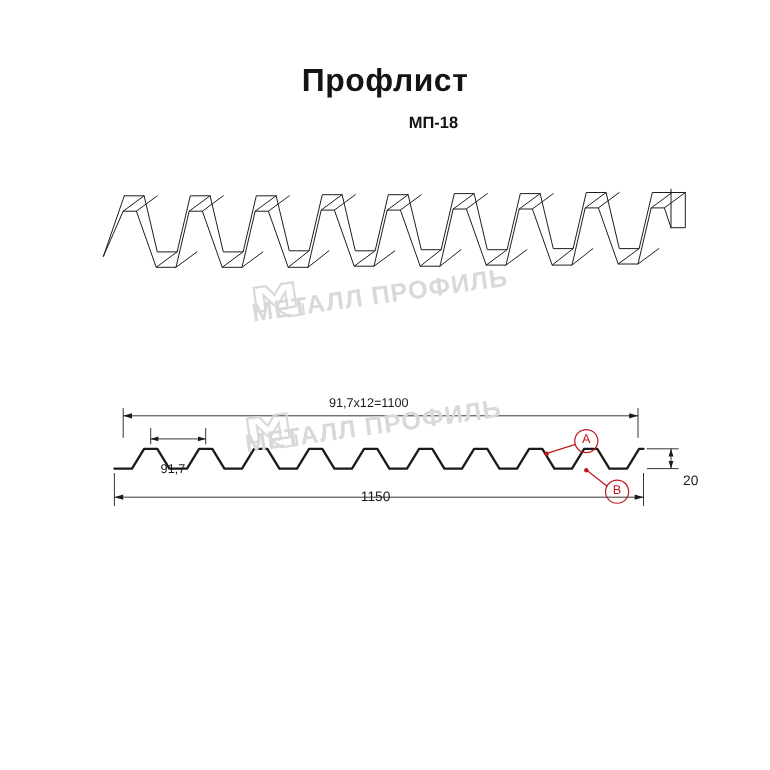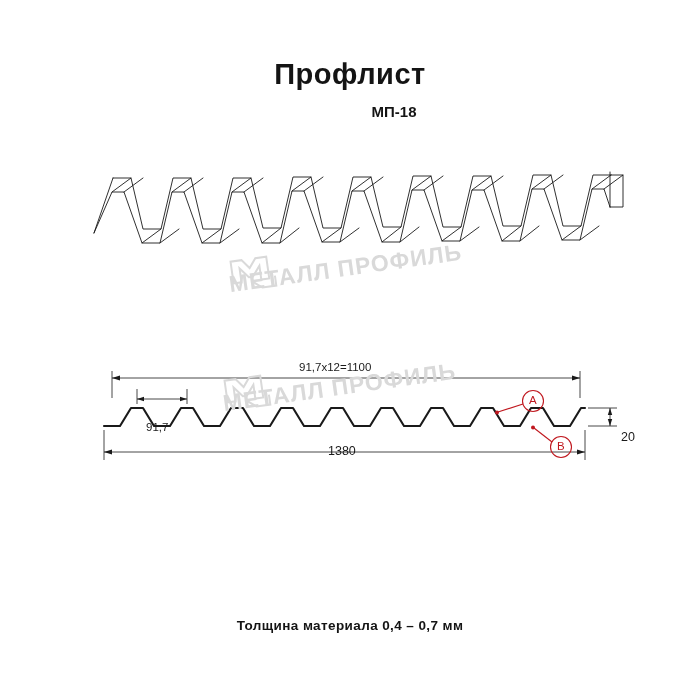--- a/index.html
+++ b/index.html
@@ -229,20 +229,19 @@
         <path d="M20 26 L30 34 L44 34 L44 24"></path>
       </g>
     </g>
   </svg>
 
   <div class="wm wm1">МЕТАЛЛ ПРОФИЛЬ</div>
   <div class="wm wm2">МЕТАЛЛ ПРОФИЛЬ</div>
 
   <div class="dimtext" style="left:299px; top:361px;text-align:right;">91,7х12=1100</div>
   <div class="dimtext" style="left:146px; top:381px;margin-top:40px;">91,7</div>
-  <div class="dimtext" style="left:328px; top:444px; font-size:12.5px;">1380</div>
+  <div class="dimtext" style="left:328px; top:444px; font-size:12.5px;">1150</div>
   <div class="dimtext" style="left:621px; top:430px; font-size:12.5px;">20</div>
 
   <div class="balloon-letter" style="left:529px; top:394px;">A</div>
   <div class="balloon-letter" style="left:557px; top:440px;">B</div>
 
-  <div class="footer">Толщина материала 0,4 – 0,7 мм</div>
 </div>
 
 </body></html>

